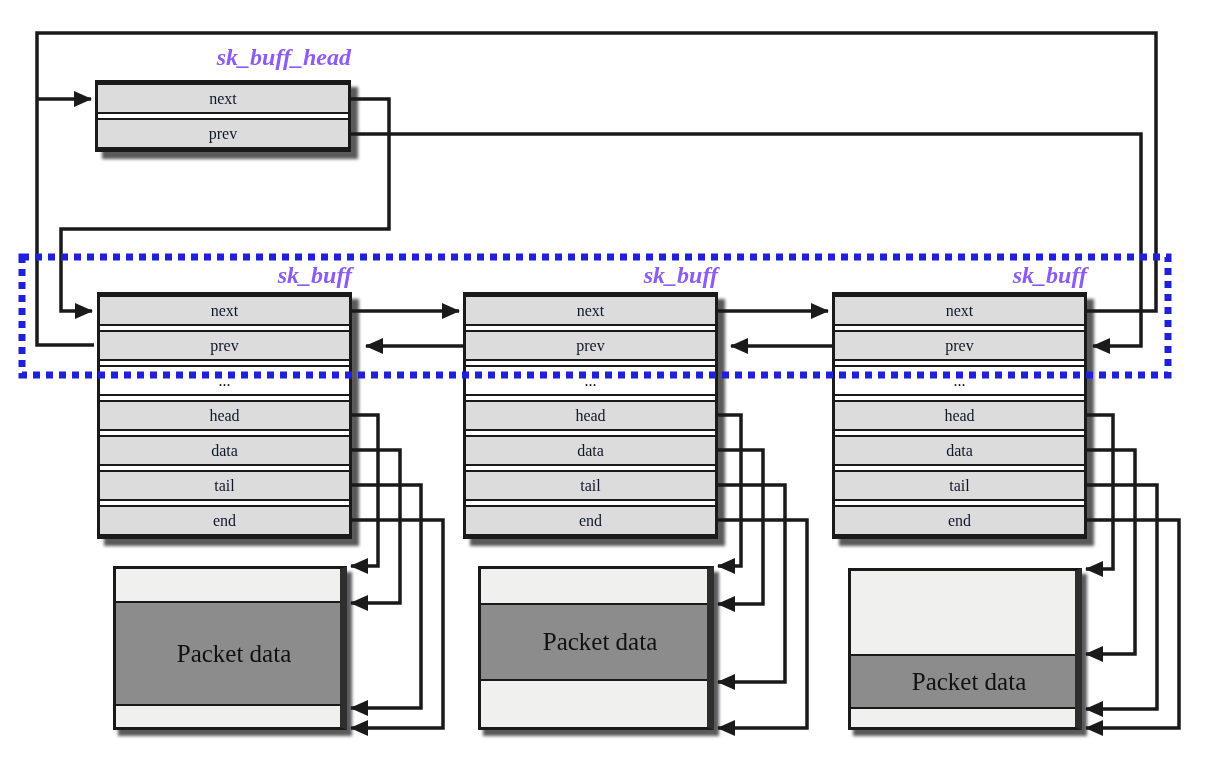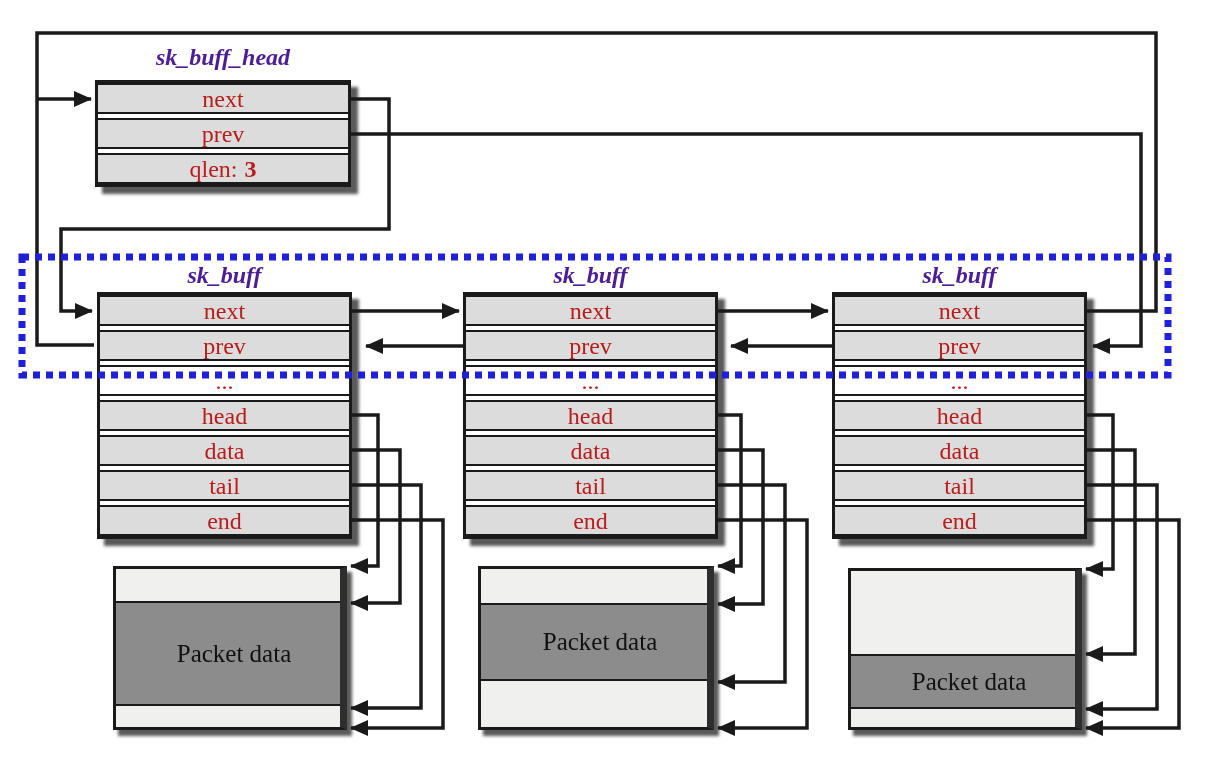--- a/index.html
+++ b/index.html
@@ -2,35 +2,35 @@
 <html><head>
 <meta charset="utf-8">
 <style>
   html,body{margin:0;padding:0;background:#fff;}
   .canvas{
     position:relative;width:1210px;height:762px;background:#ffffff;
     font-family:"Liberation Serif", serif;overflow:hidden;
   }
   .connectors{position:absolute;left:0;top:0;width:1210px;height:762px;z-index:5;pointer-events:none;}
   .struct-title{
-    position:absolute;top:262px;width:255px;text-align:center;
-    font-size:24px;font-weight:bold;font-style:italic;color:#4c1d95;z-index:3;
+    position:absolute;top:262px;width:255px;text-align:right;
+    font-size:24px;font-weight:bold;font-style:italic;color:#8b5cf6;z-index:3;
   }
   .head-title{top:44px;left:95px;width:256px;}
   .struct{
     position:absolute;background:#ffffff;border:3px solid #1a1a1a;
     box-shadow:7px 7px 3px #5a5a5a;z-index:2;
   }
   .skb{top:292px;width:249px;}
   .head-struct{top:80px;left:95px;width:250px;}
   .row{
     height:31px;margin-bottom:4px;background:#dcdcdc;
     border-top:2px solid #1a1a1a;border-bottom:2px solid #1a1a1a;
     box-sizing:border-box;display:flex;align-items:center;justify-content:center;
-    font-size:24px;color:#b91c1c;line-height:1;
+    font-size:16px;color:#0f172a;line-height:1;
   }
   .row:last-child{margin-bottom:0;}
   .row-white{background:#ffffff;}
   .bold{font-weight:bold;margin-left:7px;}
   .buffer{
     position:absolute;border:3px solid #1a1a1a;border-right:7px solid #2e2e2e;
     box-shadow:5px 6px 3px #5a5a5a;z-index:2;box-sizing:border-box;background:#f0f0ee;
   }
   .band{width:100%;box-sizing:border-box;}
   .band-light{background:#f0f0ee;}
@@ -80,24 +80,20 @@
   </svg>
 
   <div class="struct-title head-title">sk_buff_head</div>
   <div class="struct head-struct">
     <div class="row">
         <span>next</span>
       </div>
     <div class="row">
         <span>prev</span>
       </div>
-    <div class="row">
-      <span>qlen:</span>
-      <span class="bold">3</span>
-    </div>
   </div>
 
   <div class="struct-title" style="left:97px">sk_buff</div>
   <div class="struct skb" style="left:97px">
     <div class="row">
         <span>next</span>
       </div>
     <div class="row">
         <span>prev</span>
       </div>

